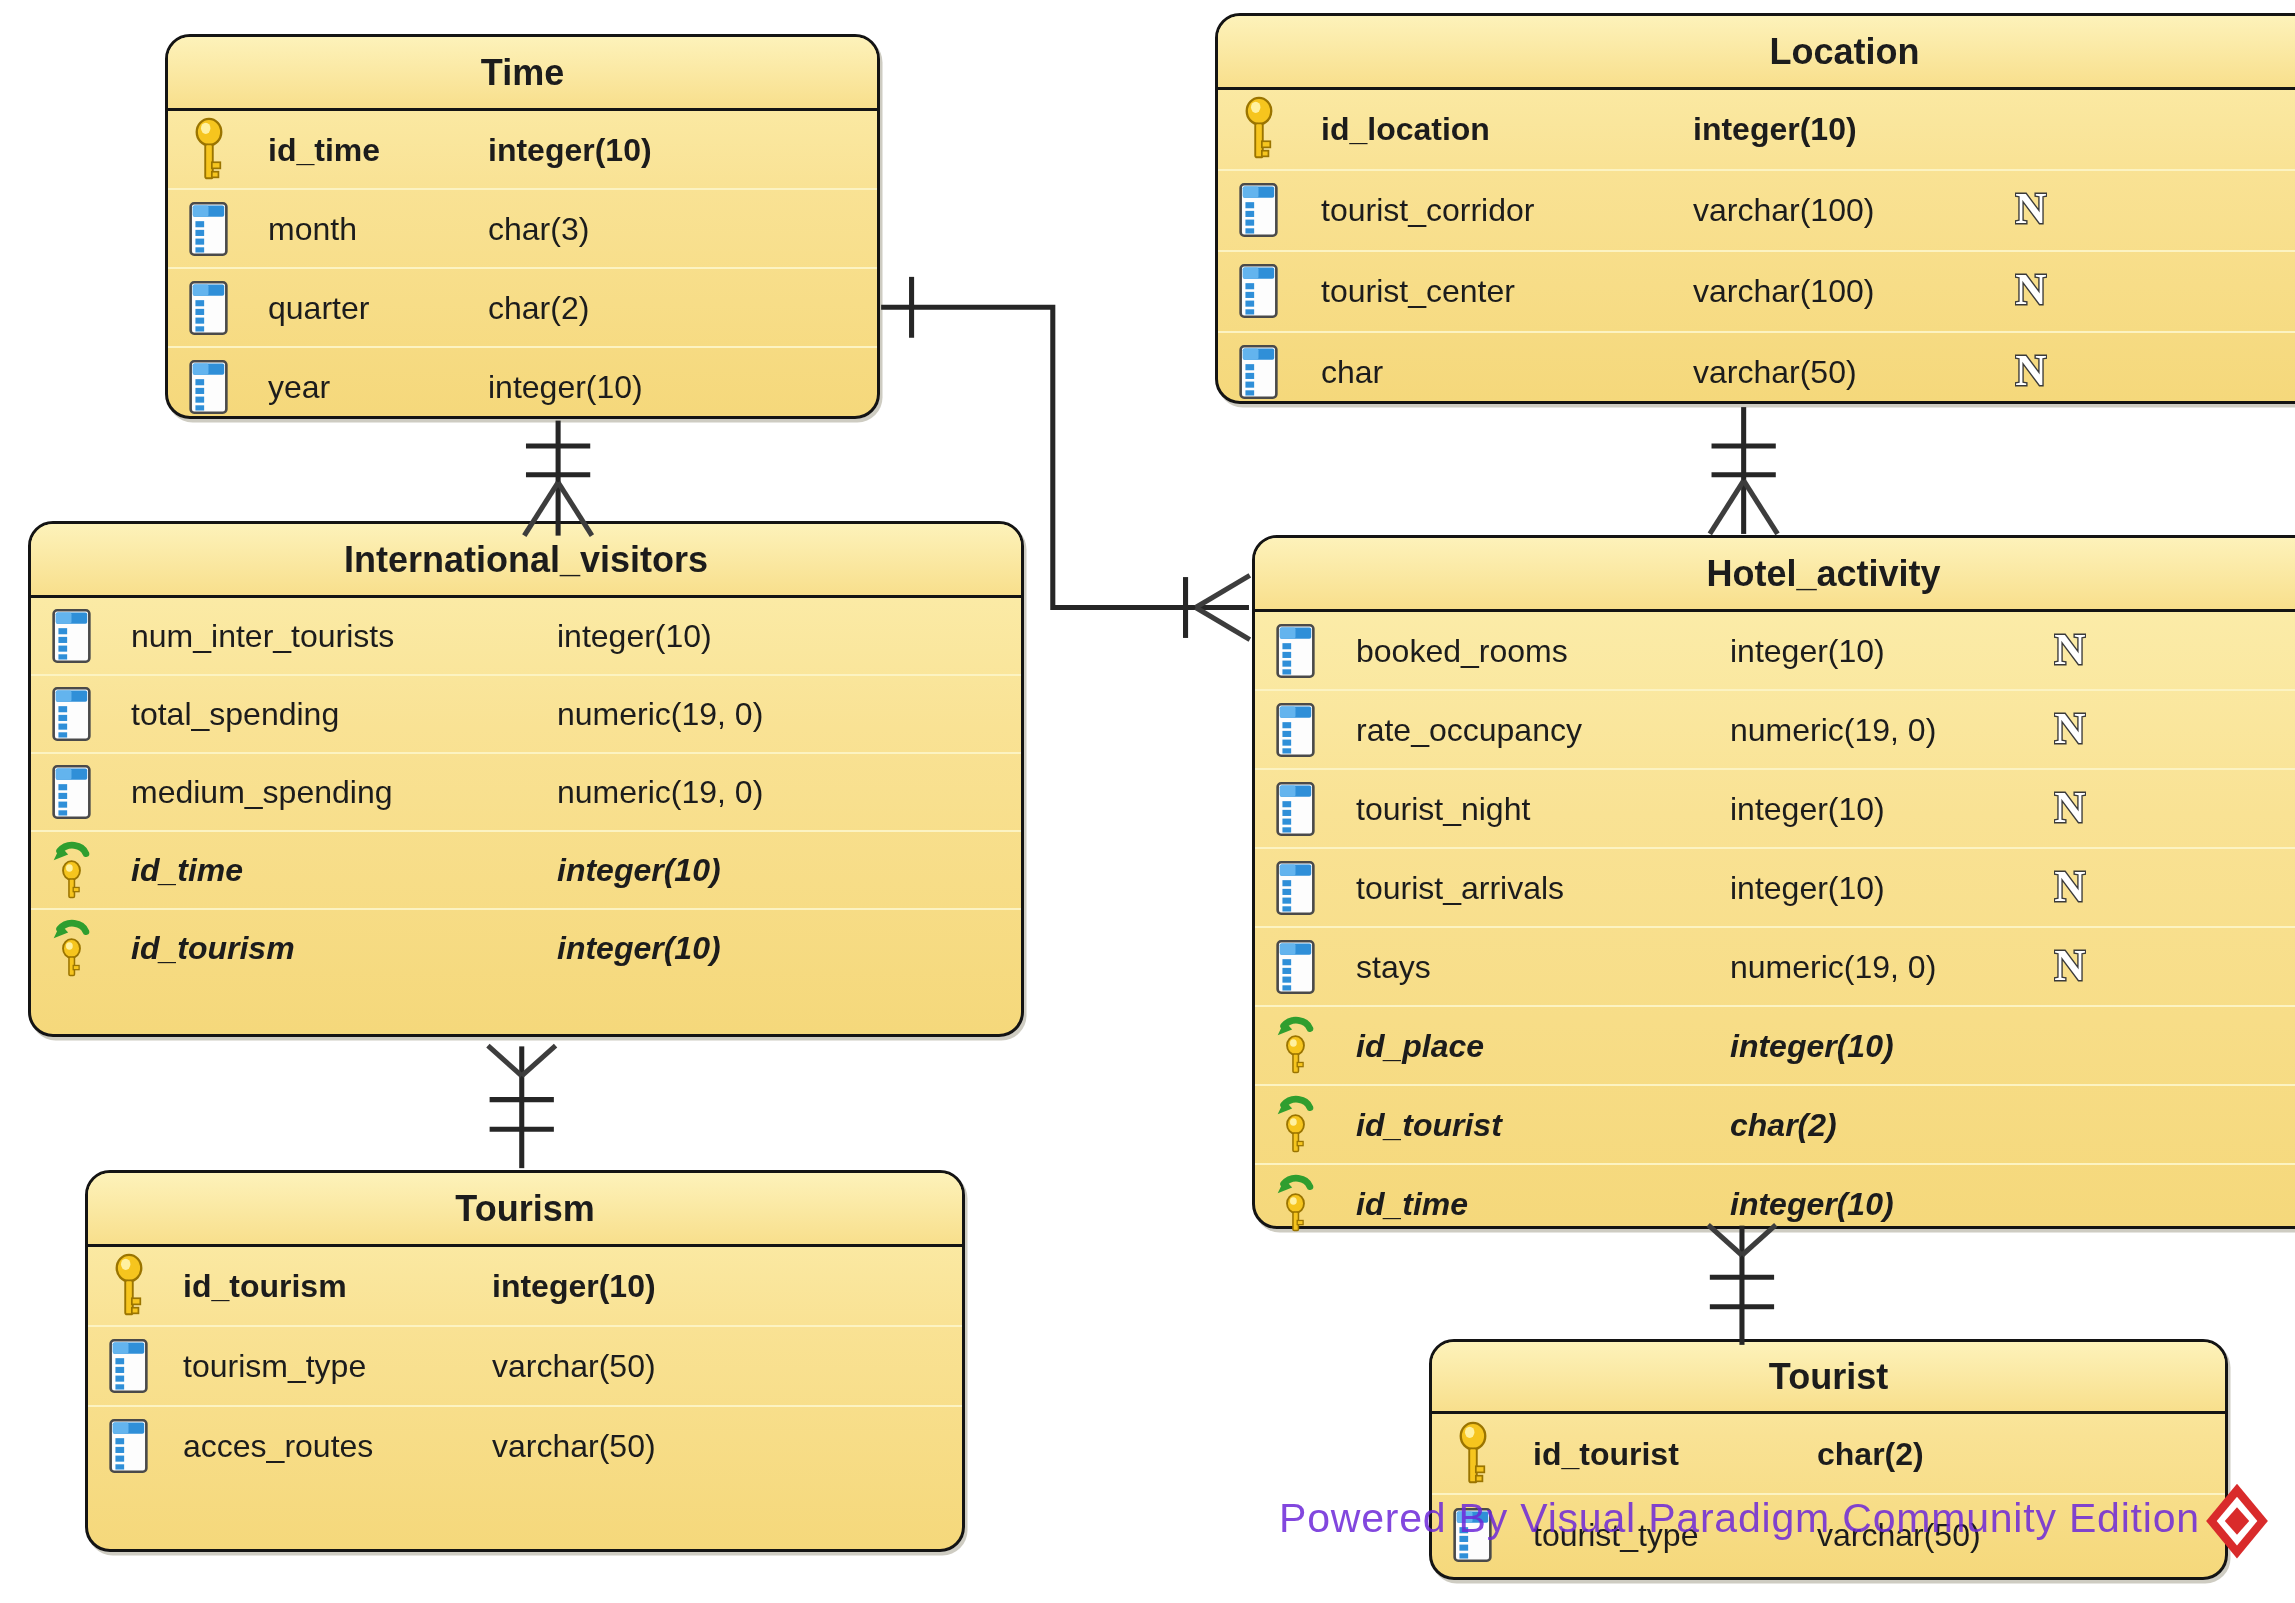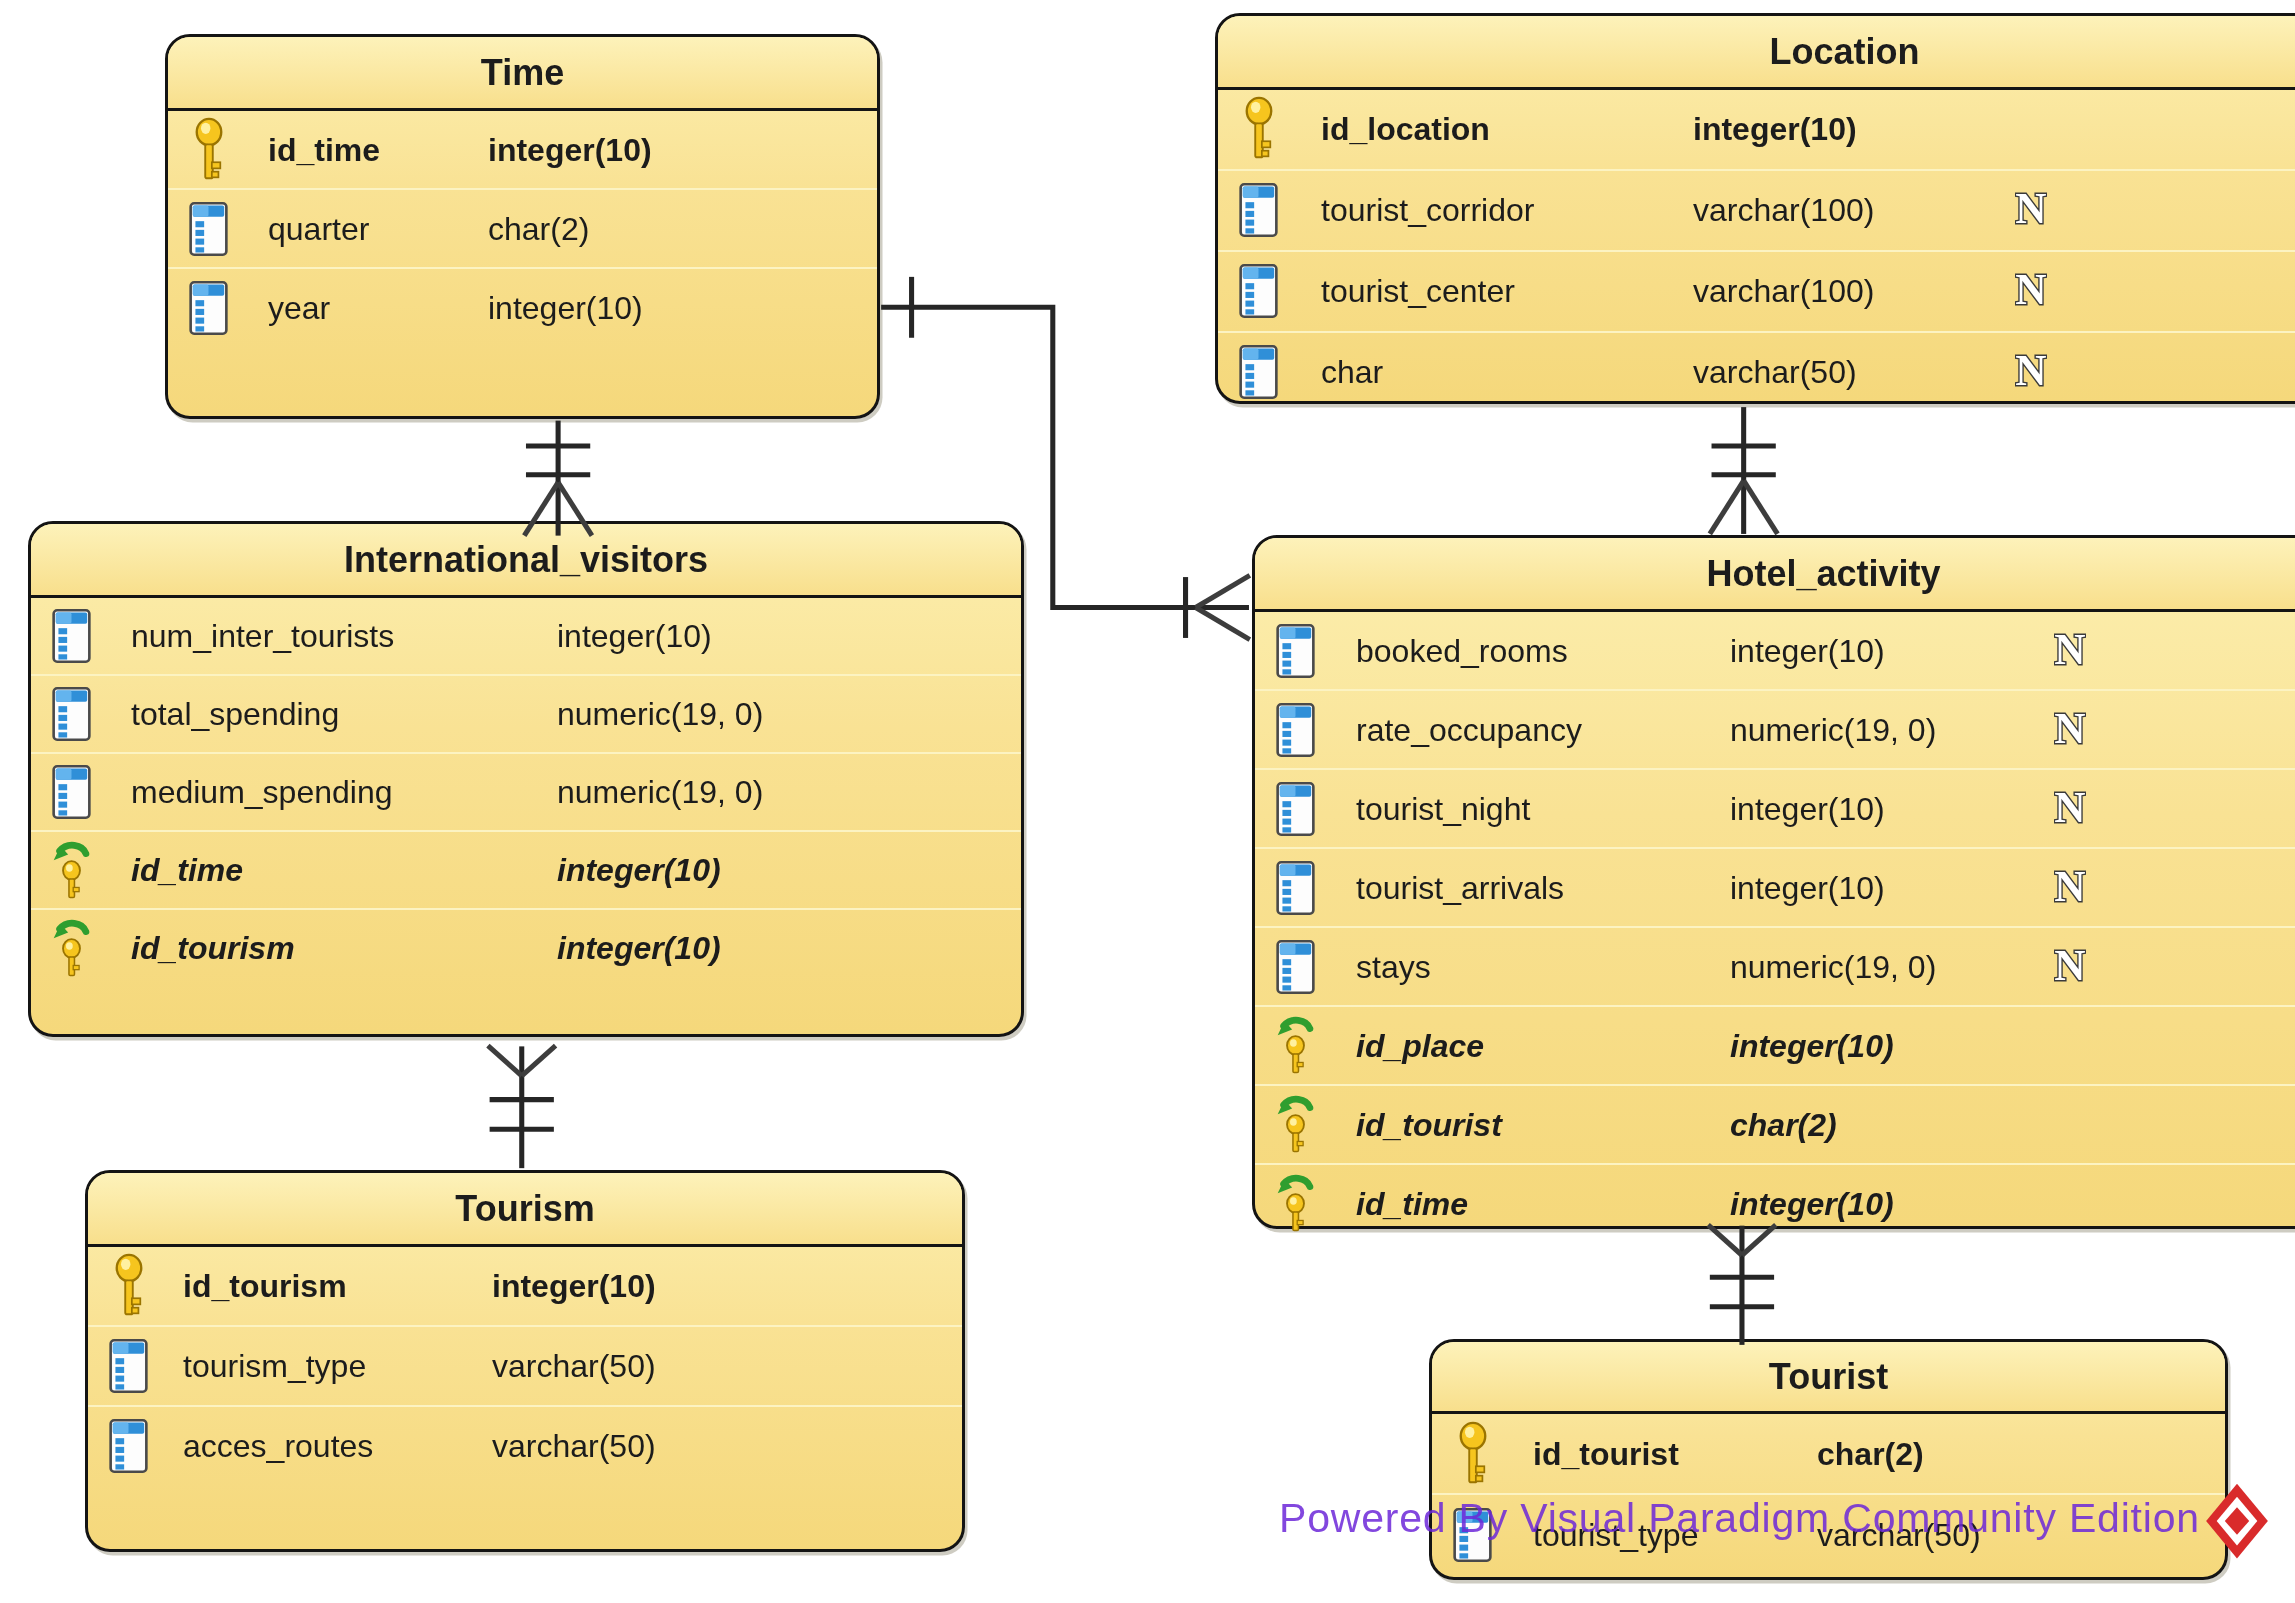--- a/index.html
+++ b/index.html
@@ -127,20 +127,35 @@
             <svg viewBox="0 0 44 62" width="39" height="54">
               <rect x="1.5" y="1.5" width="41" height="59" rx="4" fill="#FDFDFD" stroke="#4A4A4A" stroke-width="3"></rect>
               <rect x="4" y="4" width="36" height="13" rx="2" fill="#2F8FD8"></rect>
               <rect x="4" y="4" width="18" height="13" rx="2" fill="#63B4EE"></rect>
               <rect x="7" y="22" width="10" height="7" fill="#2F8FD8"></rect>
               <rect x="7" y="32" width="10" height="7" fill="#2F8FD8"></rect>
               <rect x="7" y="42" width="10" height="7" fill="#2F8FD8"></rect>
               <rect x="7" y="52" width="10" height="6" fill="#2F8FD8"></rect>
             </svg>
           </span>
+          <span class="col-name">month</span>
+          <span class="col-type">char(3)</span>
+        </div>
+        <div class="row">
+          <span class="cell-icon">
+            <svg viewBox="0 0 44 62" width="39" height="54">
+              <rect x="1.5" y="1.5" width="41" height="59" rx="4" fill="#FDFDFD" stroke="#4A4A4A" stroke-width="3"></rect>
+              <rect x="4" y="4" width="36" height="13" rx="2" fill="#2F8FD8"></rect>
+              <rect x="4" y="4" width="18" height="13" rx="2" fill="#63B4EE"></rect>
+              <rect x="7" y="22" width="10" height="7" fill="#2F8FD8"></rect>
+              <rect x="7" y="32" width="10" height="7" fill="#2F8FD8"></rect>
+              <rect x="7" y="42" width="10" height="7" fill="#2F8FD8"></rect>
+              <rect x="7" y="52" width="10" height="6" fill="#2F8FD8"></rect>
+            </svg>
+          </span>
           <span class="col-name">quarter</span>
           <span class="col-type">char(2)</span>
         </div>
         <div class="row">
           <span class="cell-icon">
             <svg viewBox="0 0 44 62" width="39" height="54">
               <rect x="1.5" y="1.5" width="41" height="59" rx="4" fill="#FDFDFD" stroke="#4A4A4A" stroke-width="3"></rect>
               <rect x="4" y="4" width="36" height="13" rx="2" fill="#2F8FD8"></rect>
               <rect x="4" y="4" width="18" height="13" rx="2" fill="#63B4EE"></rect>
               <rect x="7" y="22" width="10" height="7" fill="#2F8FD8"></rect>

